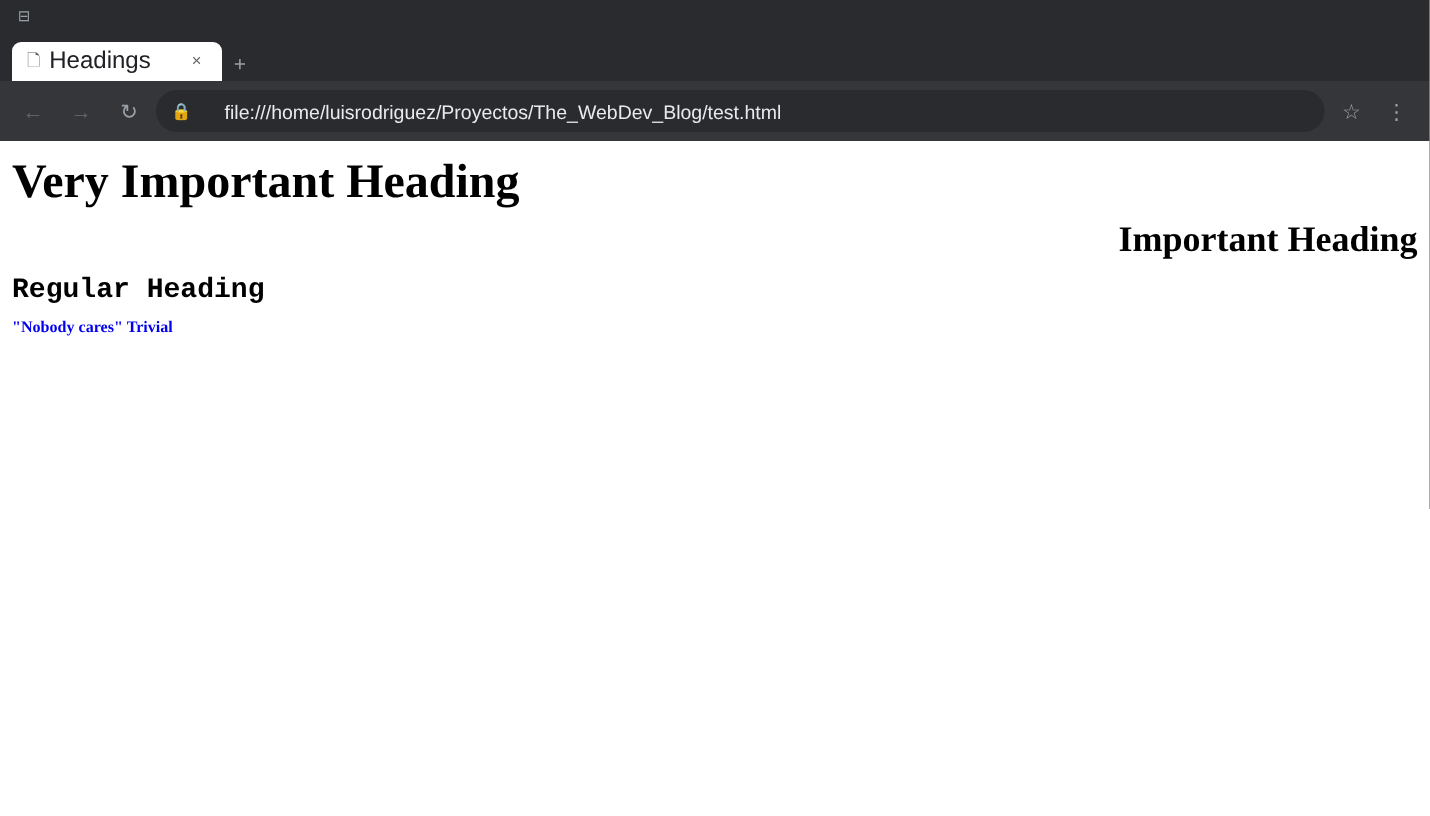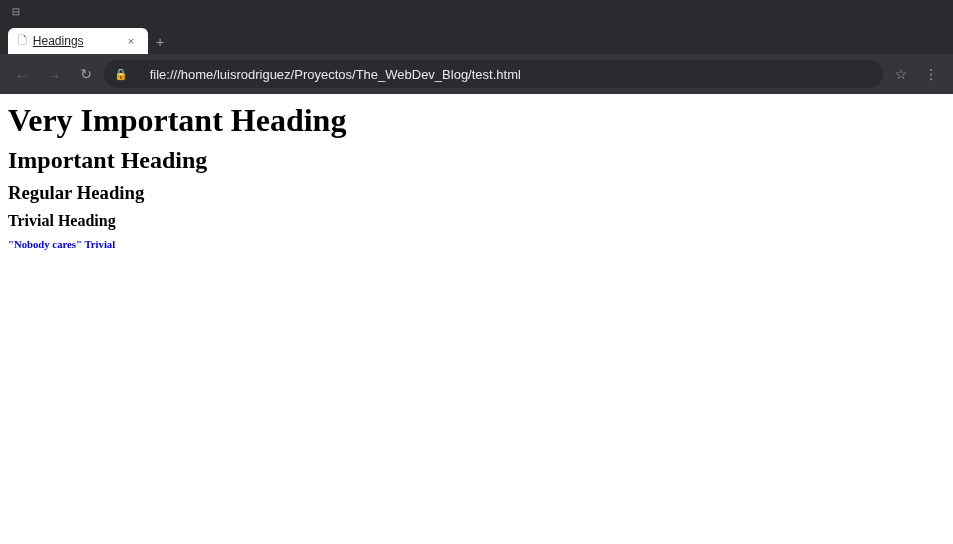--- a/index.html
+++ b/index.html
@@ -62,23 +62,22 @@
       max-width: 200px;
     }
 
     .tab-icon {
       font-size: 11px;
       color: #5f6368;
     }
 
     .tab-title {
       flex: 1;
-      font-size: 12px;
+      font-size: 16px;
       color: #202124;
-      text-decoration: underline;
     }
 
     .tab-close {
       font-size: 11px;
       color: #5f6368;
       cursor: pointer;
       width: 14px;
       height: 14px;
       display: flex;
       align-items: center;
@@ -170,28 +169,29 @@
       margin-bottom: 8px;
       font-family: Times New Roman, serif;
     }
 
     .page-content h2 {
       font-size: 1.5em;
       font-weight: bold;
       color: #000000;
       margin-bottom: 8px;
       font-family: Times New Roman, serif;
+      text-align: right;
     }
 
     .page-content h3 {
       font-size: 1.17em;
       font-weight: bold;
       color: #000000;
       margin-bottom: 8px;
-      font-family: Liberation Serif, serif;
+      font-family: Liberation Mono, monospace;
     }
 
     .page-content h4 {
       font-size: 1em;
       font-weight: bold;
       color: #000000;
       margin-bottom: 8px;
       font-family: Times New Roman, serif;
     }
 
@@ -240,18 +240,17 @@
   <div class="nav-actions">
     <div class="nav-btn">☆</div>
     <div class="nav-btn">⋮</div>
   </div>
 </div>
 
 <div class="page-content">
   <h1>Very Important Heading</h1>
   <h2>Important Heading</h2>
   <h3>Regular Heading</h3>
-  <h4>Trivial Heading</h4>
   <h6>
     <span>"Nobody cares"</span>
     <span>Trivial</span>
   </h6>
 </div>
 
 </body></html>

